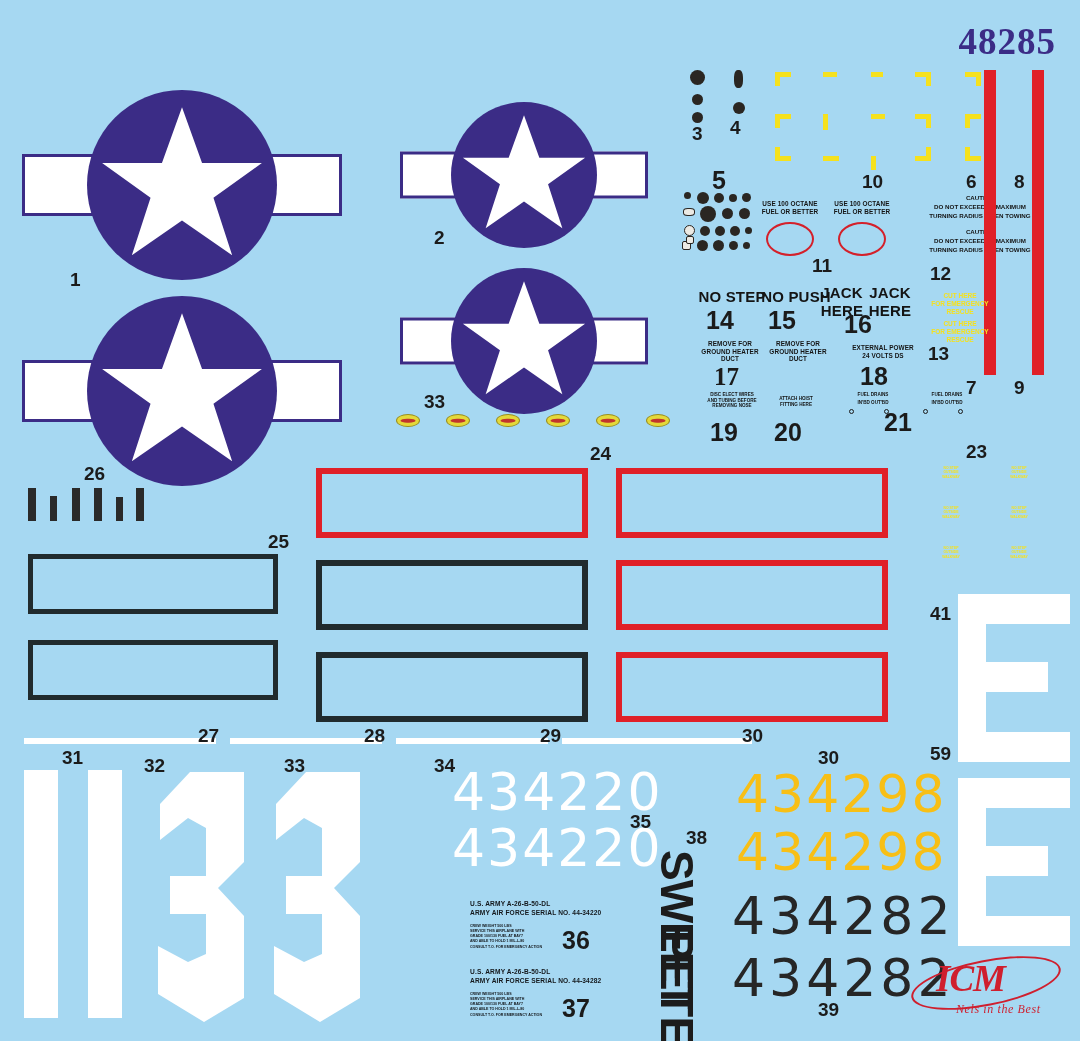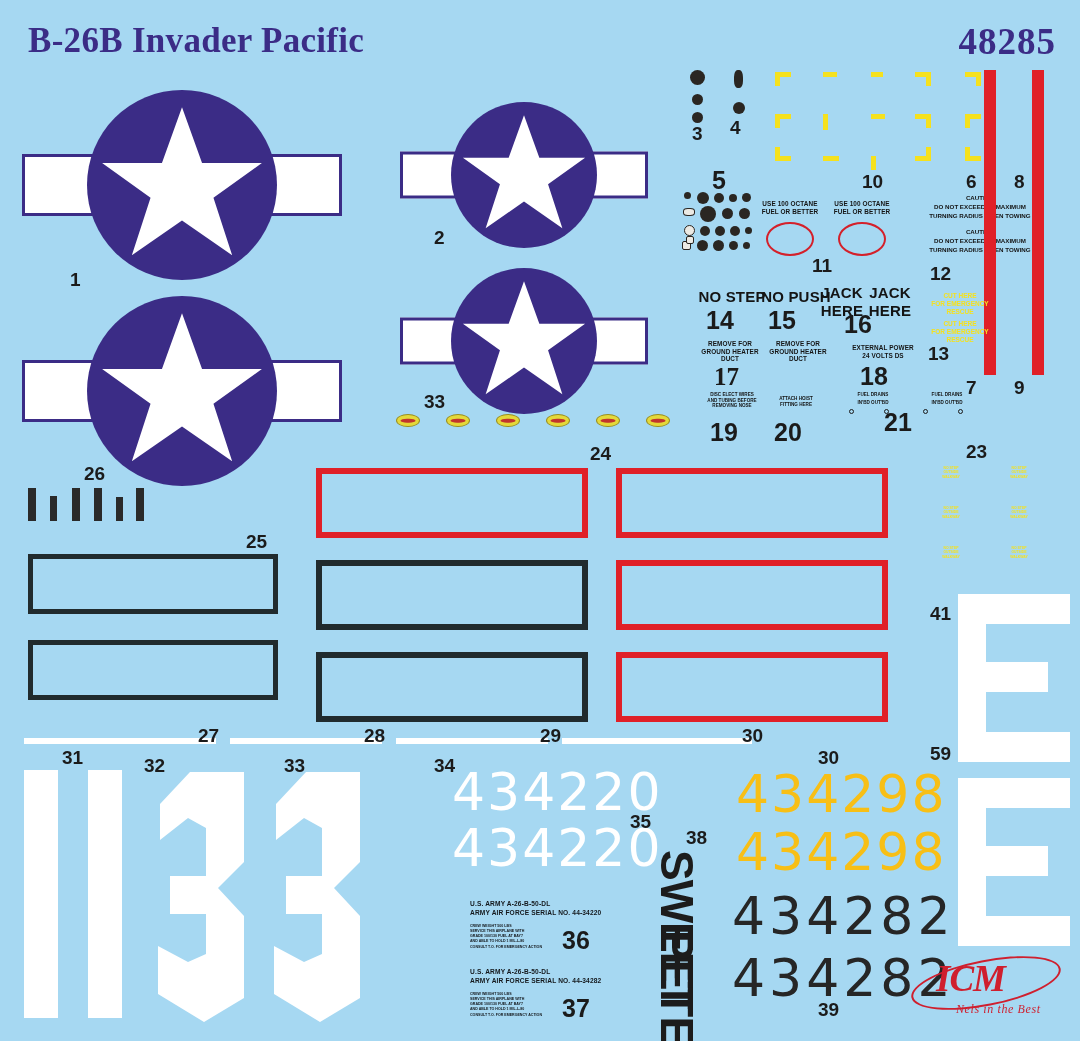--- a/index.html
+++ b/index.html
@@ -147,21 +147,20 @@
     position:absolute;left:46px;top:50px;
     font-family:"Liberation Serif",serif;font-style:italic;
     font-size:12px;color:#cf1f2e;letter-spacing:.6px;
   }
 </style>
 </head>
 <body>
 
 <div id="sheet">
 
-  <div class="abs title">B-26B Invader Pacific</div>
   <div class="abs kitno">48285</div>
 
   <div class="insignia" style="left:22px;top:82px;width:320px;height:205px;">
     <div class="ins-bar" style="left:0;width:320px;height:62px;"></div>
     <div class="ins-disc" style="width:190px;height:190px;"></div>
     <div class="ins-star">
       <svg width="170" height="162" viewBox="0 0 100 95">
           <polygon points="50,3 61.8,35.8 97,35.8 68.5,56.2 79.5,90 50,69.5 20.5,90 31.5,56.2 3,35.8 38.2,35.8" fill="#ffffff"></polygon>
         </svg>
     </div>
@@ -392,21 +391,21 @@
     <div class="tick" style="left:88px;top:9px;width:7px;height:24px;"></div>
     <div class="tick" style="left:108px;top:0;width:8px;height:33px;"></div>
   </div>
 
   <div class="abs idx m" style="left:590px;top:444px;">24</div>
   <div class="abs frame" style="left:316px;top:468px;width:272px;height:70px;border:6px solid #e02028;"></div>
   <div class="abs frame" style="left:616px;top:468px;width:272px;height:70px;border:6px solid #e02028;"></div>
   <div class="abs frame" style="left:616px;top:560px;width:272px;height:70px;border:6px solid #e02028;"></div>
   <div class="abs frame" style="left:616px;top:652px;width:272px;height:70px;border:6px solid #e02028;"></div>
 
-  <div class="abs idx m" style="left:246px;top:532px;">25</div>
+  <div class="abs idx m" style="left:268px;top:532px;">25</div>
   <div class="abs frame" style="left:28px;top:554px;width:250px;height:60px;border:5px solid #212b2e;"></div>
   <div class="abs frame" style="left:28px;top:640px;width:250px;height:60px;border:5px solid #212b2e;"></div>
   <div class="abs frame" style="left:316px;top:560px;width:272px;height:70px;border:6px solid #212b2e;"></div>
   <div class="abs frame" style="left:316px;top:652px;width:272px;height:70px;border:6px solid #212b2e;"></div>
 
   <div class="abs ruler" style="left:24px;top:738px;width:192px;height:6px;"></div>
   <div class="abs ruler" style="left:230px;top:738px;width:152px;height:6px;"></div>
   <div class="abs ruler" style="left:396px;top:738px;width:152px;height:6px;"></div>
   <div class="abs ruler" style="left:562px;top:738px;width:190px;height:6px;"></div>
   <div class="abs idx m" style="left:198px;top:726px;">27</div>

